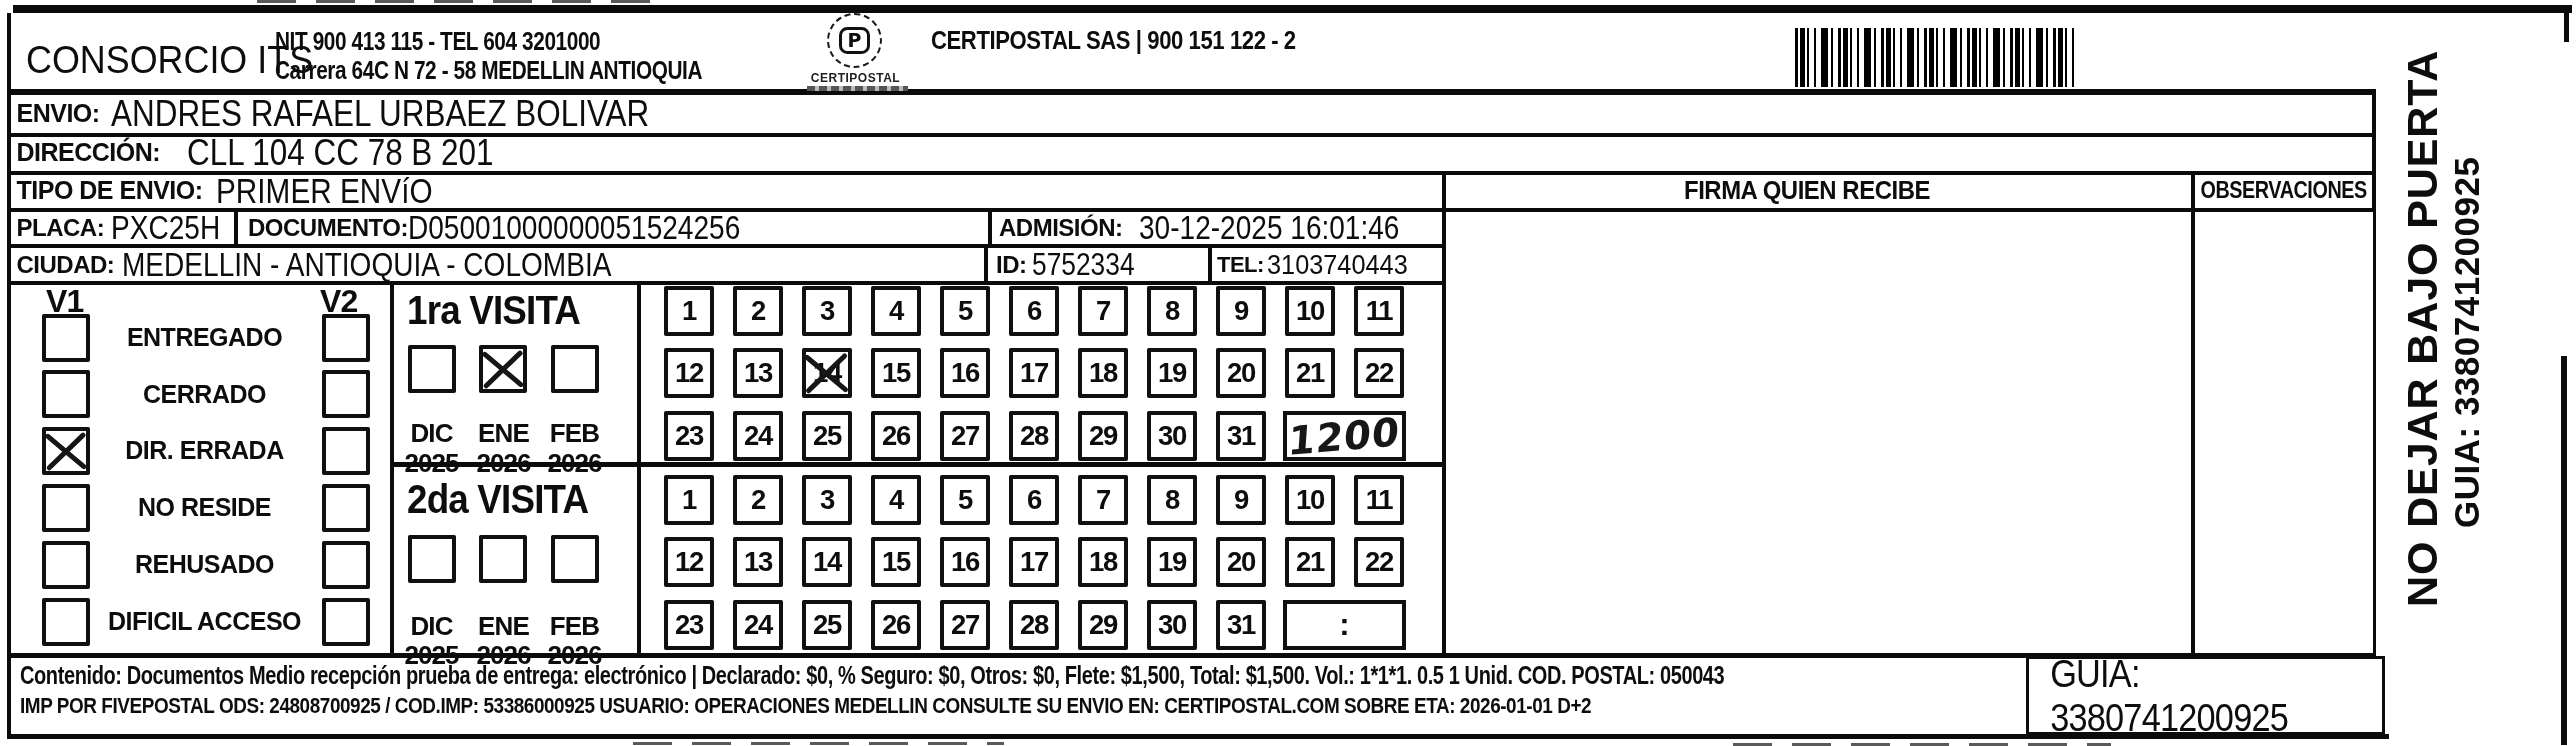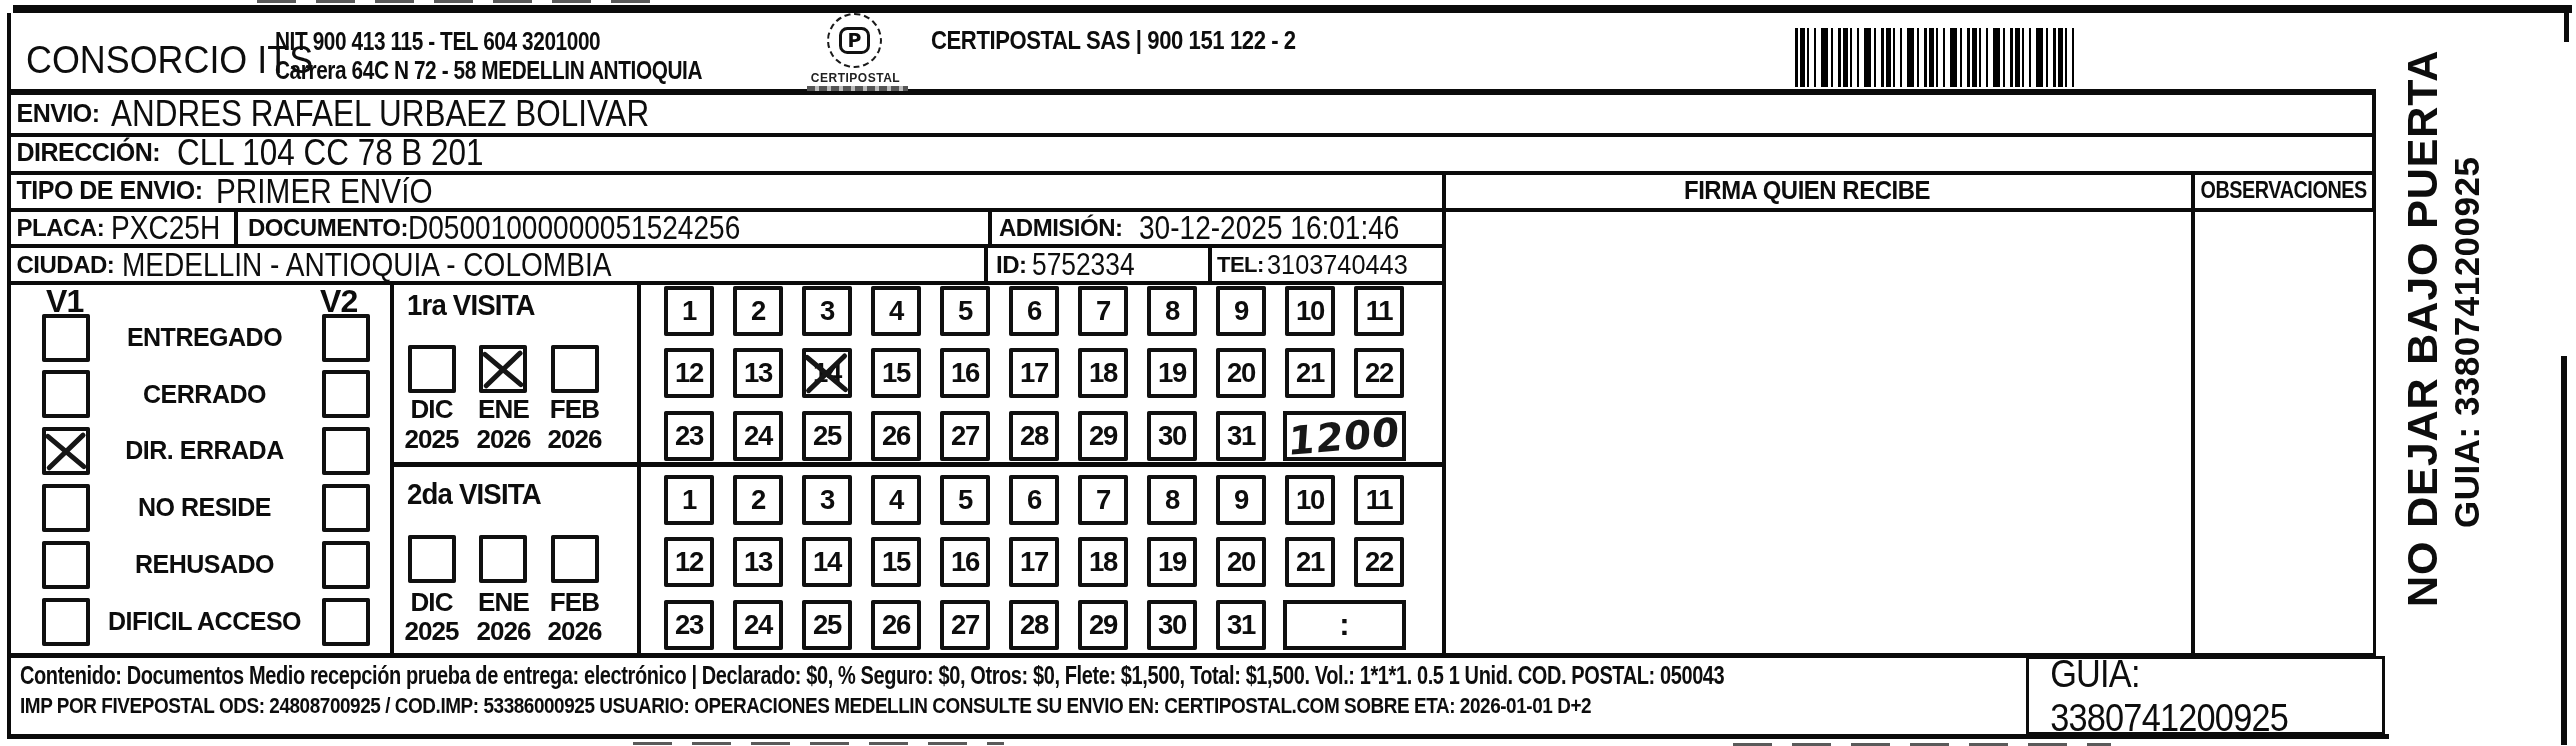--- a/index.html
+++ b/index.html
@@ -6,32 +6,32 @@
   .sheet{position:relative;width:2576px;height:746px;background:#ffffff;
          font-family:"Liberation Sans",sans-serif;color:#0d0d0d;overflow:hidden;}
   .hl,.vl{position:absolute;background:#0b0b0b;}
   .cell{position:absolute;display:flex;align-items:center;white-space:nowrap;}
   .lbl{font-weight:bold;letter-spacing:-0.5px;}
   .cd{display:inline-block;transform:scaleX(.85);transform-origin:0 50%;white-space:nowrap;}
   .cd92{display:inline-block;transform:scaleX(.92);transform-origin:0 50%;white-space:nowrap;}
   .f23{font-size:21px;} .f24{font-size:22px;} .f25{font-size:23px;} .f26{font-size:24px;}
   .f27{font-size:25px;} .f28{font-size:26px;} .f30{font-size:27.5px;} .f34{font-size:31px;}
   .f35{font-size:32px;} .f36{font-size:33px;} .f38{font-size:35px;} .f40{font-size:37px;}
-  .f42{font-size:39px;} .f44{font-size:30px;}
+  .f42{font-size:39px;} .f44{font-size:40px;}
   .cb{position:absolute;width:48px;height:48px;border:4.6px solid #101010;box-sizing:border-box;
       background:#fff;border-radius:1.8px;}
   .day{position:absolute;width:50px;height:50px;border:4.6px solid #101010;box-sizing:border-box;
        display:flex;align-items:center;justify-content:center;font-weight:bold;font-size:27.5px;
        letter-spacing:-1.4px;border-radius:1.8px;background:#fff;}
   .checked::before,.checked::after{content:"";position:absolute;left:-16%;top:45%;width:130%;
        height:4.6px;background:#161616;border-radius:3.7px;}
   .checked::before{transform:rotate(40deg);}
   .checked::after{transform:rotate(-44deg);}
   .optlbl{position:absolute;width:229px;text-align:center;font-weight:bold;font-size:25px;letter-spacing:-0.5px;}
-  .mlbl{position:absolute;width:75px;text-align:center;font-weight:bold;font-size:26px;letter-spacing:-0.9px;}
+  .mlbl{position:absolute;width:75px;text-align:center;font-weight:bold;font-size:26px;letter-spacing:-0.9px;margin-top:24px;}
   .timebox{position:absolute;width:123px;height:50px;border:4.6px solid #101010;box-sizing:border-box;
        display:flex;align-items:center;justify-content:center;background:#fff;}
   .hand{font-family:"DejaVu Sans",sans-serif;font-weight:bold;font-size:39px;
        transform:rotate(-5deg) skewX(-9deg);letter-spacing:0.9px;color:#171717;}
   .colon{font-weight:bold;font-size:31px;}
   .vtitle{position:absolute;font-weight:bold;letter-spacing:-0.9px;}
   .vwrap{position:absolute;left:2398px;top:607px;width:550px;transform:rotate(-90deg);
        transform-origin:0 0;}
   .vline1{font-size:43px;font-weight:bold;letter-spacing:0.9px;white-space:nowrap;}
   .vline2{font-size:35px;font-weight:bold;letter-spacing:0.5px;padding-left:79px;white-space:nowrap;}
@@ -101,21 +101,21 @@
 
   <div class="cell" style="left:931px;top:26px;height:29px;">
     <span class="lbl f28 cd">CERTIPOSTAL SAS | 900 151 122 - 2</span>
   </div>
   <div class="barcode"></div>
 
   <div class="cell" style="left:16.5px;top:94px;height:39px;gap:11px;">
     <span class="lbl f27">ENVIO:</span>
     <span class="f40 cd">ANDRES RAFAEL URBAEZ BOLIVAR</span>
   </div>
-  <div class="cell" style="left:16.5px;top:133px;height:39px;gap:17px;">
+  <div class="cell" style="left:16.5px;top:133px;height:39px;gap:27px;">
     <span class="lbl f27">DIRECCIÓN:</span>
     <span class="f40 cd">CLL 104 CC 78 B 201</span>
   </div>
   <div class="cell" style="left:16.5px;top:172px;height:37px;gap:13px;">
     <span class="lbl f27">TIPO DE ENVIO:</span>
     <span class="f38 cd">PRIMER ENVíO</span>
   </div>
 
   <div class="cell" style="left:1446px;top:173px;width:743px;height:35px;justify-content:center;">
     <span class="lbl f28 cd92">FIRMA QUIEN RECIBE</span>

